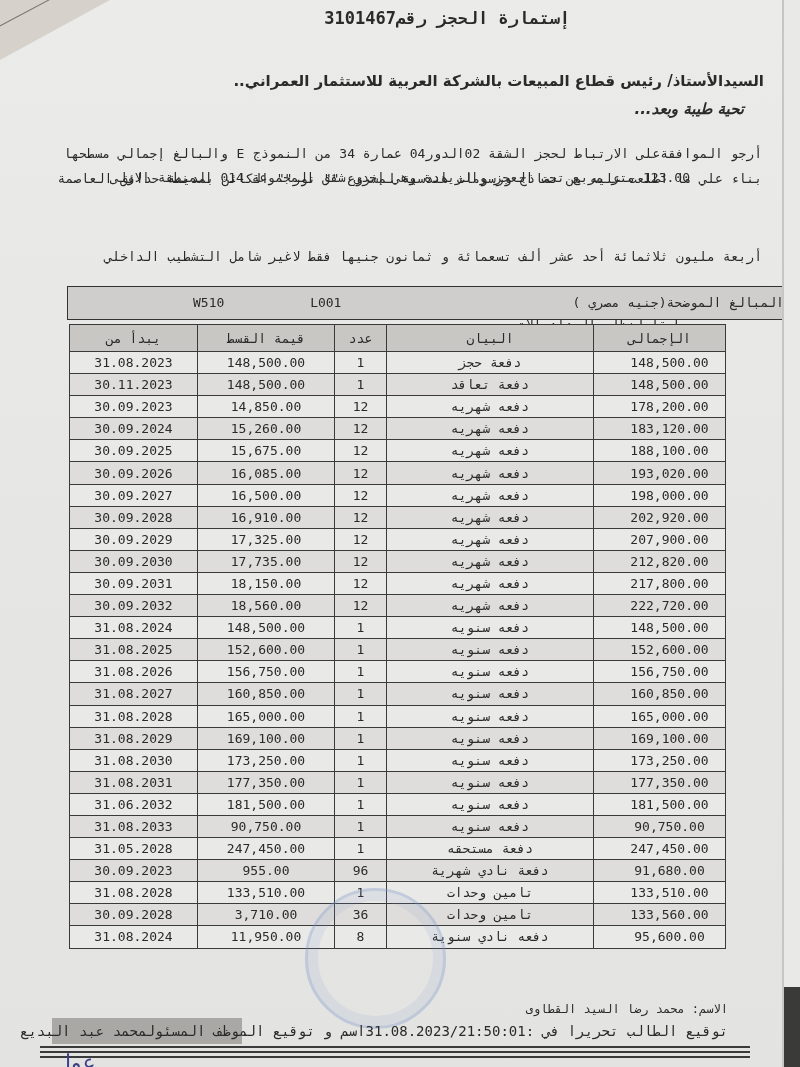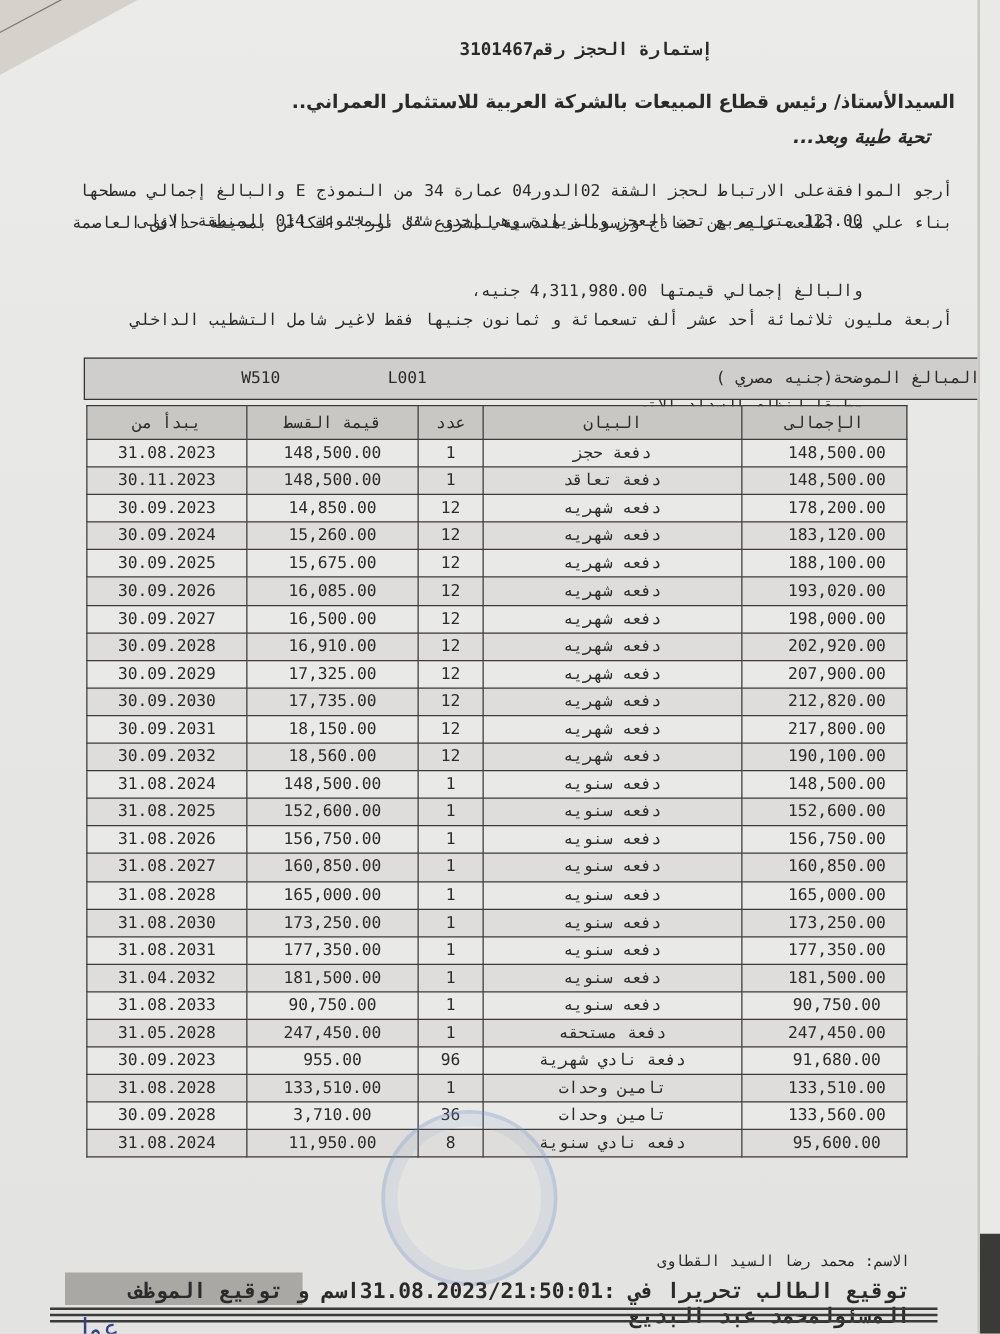--- a/index.html
+++ b/index.html
@@ -22,21 +22,21 @@
     background: #7a746c; transform: rotate(-28deg); transform-origin: left top;
   }
   .right-strip {
     position: absolute; left: 782px; top: 0; width: 18px; height: 1067px;
     background: #e9e9e7; border-left: 2px solid #c8c6c2;
   }
   .right-strip .dark { position:absolute; left:0; bottom:0; width:18px; height:80px; background:#3a3a38; }
   .rtl { direction: rtl; unicode-bidi: embed; }
   .title {
     position: absolute; left: 280px; top: 8px; width: 290px; text-align: right;
-    font-size: 14px; font-weight: bold; letter-spacing: 1px; margin-top: 24px;
+    font-size: 17px; font-weight: bold; letter-spacing: 1px;
   }
   .line {
     position: absolute; right: 0; white-space: nowrap; text-align: right;
     font-size: 13px;
   }
   .l-addr { top: 72px; right: 18px; font-size: 15px; font-weight: bold; font-family: "DejaVu Sans", sans-serif; }
   .l-greet { top: 100px; right: 38px; font-size: 15px; font-weight: bold; font-family: "DejaVu Sans", sans-serif; font-style: italic; }
   .l1 { top: 123px; right: 20px; letter-spacing: 1px; margin-top: 48px; }
   .l2 { top: 146px; right: 20px; letter-spacing: 1px; }
   .l3 { top: 170px; right: 92px; letter-spacing: 1px; }
@@ -69,42 +69,41 @@
   .col-total { width: 132px; }
   td.desc { direction: rtl; letter-spacing: 1px; }
   td.total { text-align: left; padding-left: 20px !important; }
 
   .stamp {
     position: absolute; left: 305px; top: 888px; width: 135px; height: 135px;
     border-radius: 50%; border: 3px solid rgba(120,150,200,0.35);
     box-shadow: inset 0 0 0 10px rgba(120,150,200,0.12);
   }
   .name-line { position: absolute; right: 54px; top: 1002px; font-size: 12px; letter-spacing: 1px; }
-  .sign-line { position: absolute; right: 54px; top: 1023px; font-size: 17px; letter-spacing: 0.5px; font-weight: bold; }
+  .sign-line { position: absolute; right: 54px; top: 1023px; font-size: 14px; letter-spacing: 0.5px; }
   .redact {
     position: absolute; left: 52px; top: 1018px; width: 190px; height: 26px; background: #a9a8a5;
   }
   .rule { position: absolute; left: 40px; width: 710px; height: 2px; background: #3a3a3a; }
   .sig-scribble { position: absolute; left: 65px; top: 1050px; font-size: 22px; color: #3a3f8a; font-family: "DejaVu Serif", serif; }
 </style>
 </head>
 <body>
 
 <div class="paper">
   <div class="fold"></div>
   <div class="fold-line"></div>
 
   <div class="title rtl">إستمارة الحجز رقم3101467</div>
 
   <div class="line rtl l-addr">السيدالأستاذ/ رئيس قطاع المبيعات بالشركة العربية للاستثمار العمراني..</div>
   <div class="line rtl l-greet">تحية طيبة وبعد...</div>
   <div class="line rtl l1">بناء علي ما اطلعت عليه من نماذج ورسومات هندسية لمشروع "" نور"" الكائن بمدينة حدائق العاصمة</div>
   <div class="line rtl l2">أرجو الموافقةعلى الارتباط لحجز الشقة 02الدور04 عمارة 34 من النموذج E والبالغ إجمالي مسطحها</div>
   <div class="line rtl l3">123.00 متر مربع تحت العجز والزيادة وهي إحدى شقق المجموعة 014 المنطقة الاولى</div>
-  <div class="line rtl l4">والبالغ إجمالي قيمتها 4,311,980.00 جنيه،</div>
   <div class="line rtl l5">أربعة مليون ثلاثمائة أحد عشر ألف تسعمائة و ثمانون جنيها فقط لاغير شامل التشطيب الداخلي</div>
   <div class="line rtl l6">وطبقا لنظام السداد الاتي...</div>
 
   <div class="currency-box">
     <div class="codes">
       <span class="code">W510</span>
       <span class="code">L001</span>
     </div>
     <div class="label rtl">عملة المبالغ الموضحة(جنيه مصري )</div>
   </div>
@@ -202,21 +201,21 @@
           <td>18,150.00</td>
           <td>12</td>
           <td class="desc">دفعه شهريه</td>
           <td class="total">217,800.00</td>
         </tr>
         <tr>
           <td>30.09.2032</td>
           <td>18,560.00</td>
           <td>12</td>
           <td class="desc">دفعه شهريه</td>
-          <td class="total">190,100.00</td>
+          <td class="total">222,720.00</td>
         </tr>
         <tr>
           <td>31.08.2024</td>
           <td>148,500.00</td>
           <td>1</td>
           <td class="desc">دفعه سنويه</td>
           <td class="total">148,500.00</td>
         </tr>
         <tr>
           <td>31.08.2025</td>
@@ -240,35 +239,42 @@
           <td class="total">160,850.00</td>
         </tr>
         <tr>
           <td>31.08.2028</td>
           <td>165,000.00</td>
           <td>1</td>
           <td class="desc">دفعه سنويه</td>
           <td class="total">165,000.00</td>
         </tr>
         <tr>
+          <td>31.08.2029</td>
+          <td>169,100.00</td>
+          <td>1</td>
+          <td class="desc">دفعه سنويه</td>
+          <td class="total">169,100.00</td>
+        </tr>
+        <tr>
           <td>31.08.2030</td>
           <td>173,250.00</td>
           <td>1</td>
           <td class="desc">دفعه سنويه</td>
           <td class="total">173,250.00</td>
         </tr>
         <tr>
           <td>31.08.2031</td>
           <td>177,350.00</td>
           <td>1</td>
           <td class="desc">دفعه سنويه</td>
           <td class="total">177,350.00</td>
         </tr>
         <tr>
-          <td>31.04.2032</td>
+          <td>31.06.2032</td>
           <td>181,500.00</td>
           <td>1</td>
           <td class="desc">دفعه سنويه</td>
           <td class="total">181,500.00</td>
         </tr>
         <tr>
           <td>31.08.2033</td>
           <td>90,750.00</td>
           <td>1</td>
           <td class="desc">دفعه سنويه</td>

